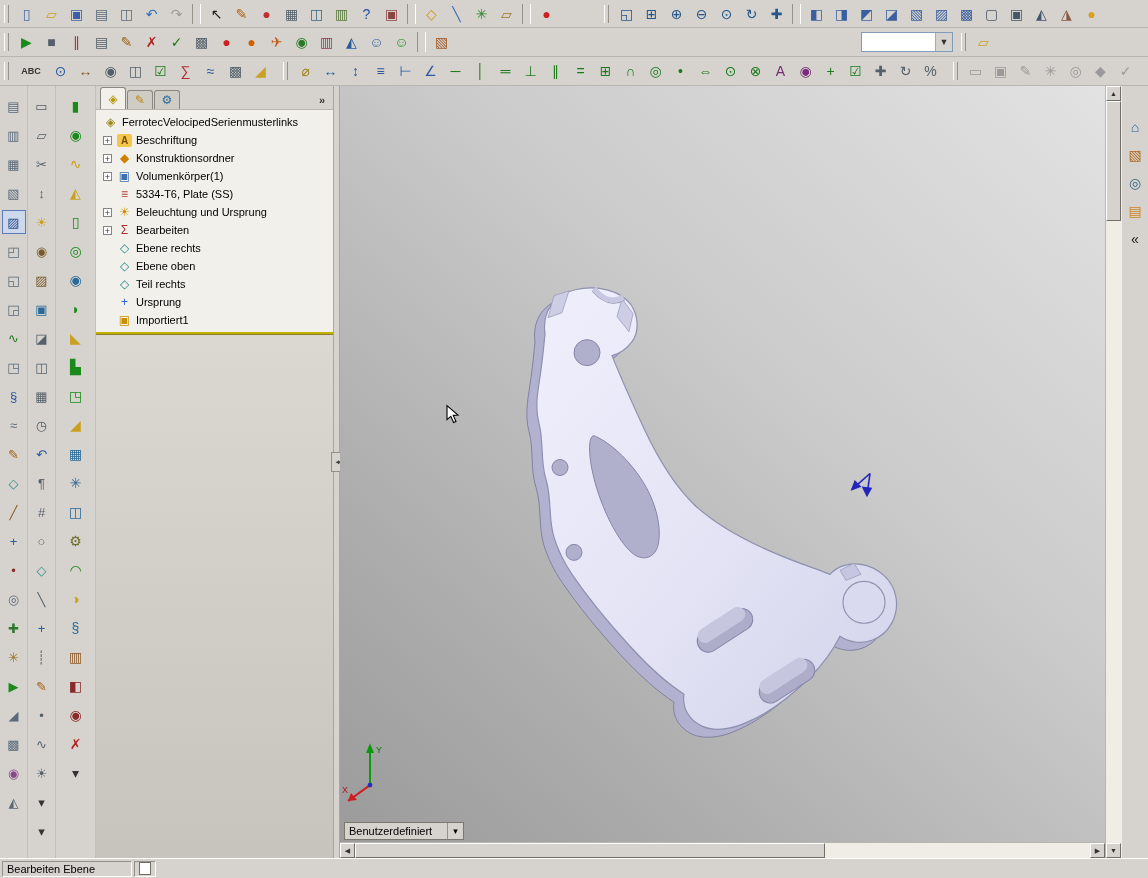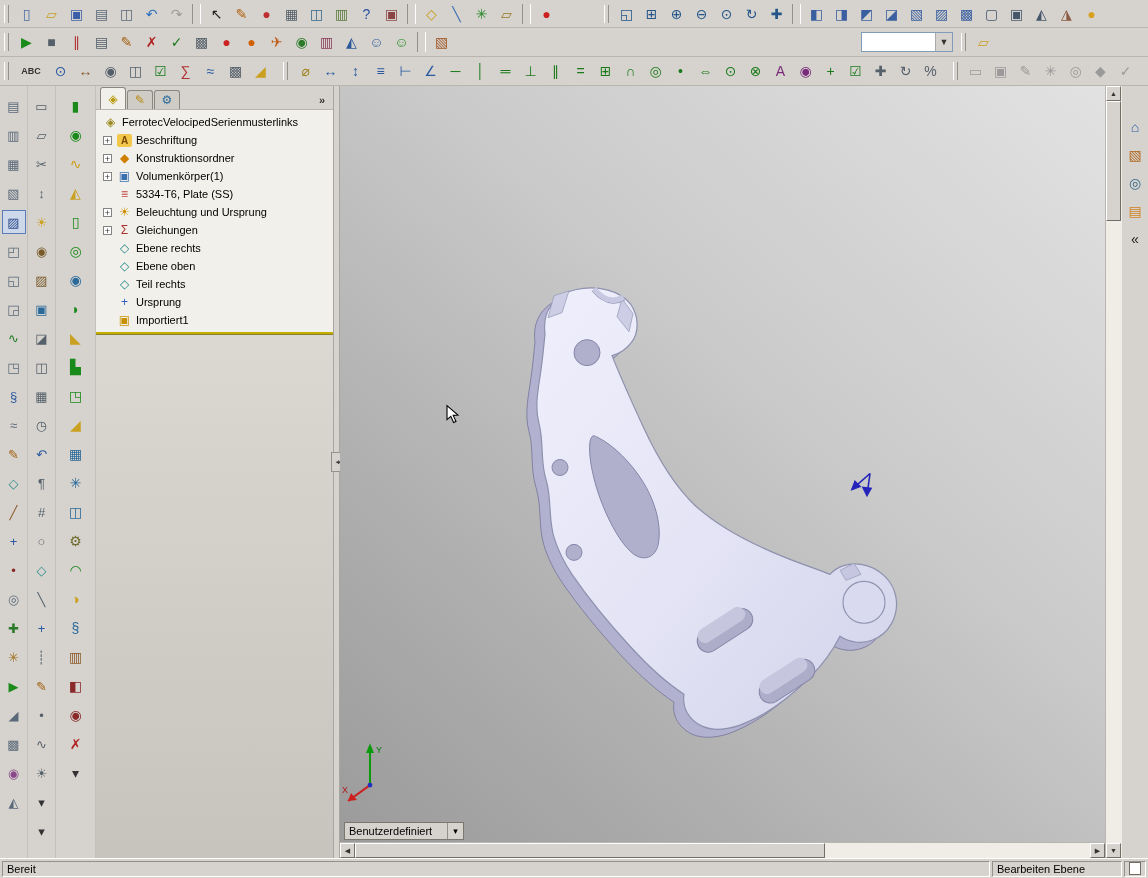--- a/index.html
+++ b/index.html
@@ -351,21 +351,21 @@
           <span class="tlabel">5334-T6, Plate (SS)</span>
         </div>
         <div class="titem">
           <span class="texp">+</span>
           <span class="ticon" style="color: rgb(208, 144, 0);">☀</span>
           <span class="tlabel">Beleuchtung und Ursprung</span>
         </div>
         <div class="titem">
           <span class="texp">+</span>
           <span class="ticon" style="color: rgb(176, 48, 48);">Σ</span>
-          <span class="tlabel">Gleichungen</span>
+          <span class="tlabel">Bearbeiten</span>
         </div>
         <div class="titem">
           <span class="texp none"></span>
           <span class="ticon" style="color: rgb(42, 138, 138);">◇</span>
           <span class="tlabel">Ebene rechts</span>
         </div>
         <div class="titem">
           <span class="texp none"></span>
           <span class="ticon" style="color: rgb(42, 138, 138);">◇</span>
           <span class="tlabel">Ebene oben</span>
@@ -494,22 +494,19 @@
   <div class="taskpane">
       <span class="tbtn" style="color: rgb(42, 95, 168);">⌂</span>
       <span class="tbtn" style="color: rgb(176, 104, 32);">▧</span>
       <span class="tbtn" style="color: rgb(51, 104, 138);">◎</span>
       <span class="tbtn" style="color: rgb(208, 128, 32);">▤</span>
       <span class="tbtn" style="color: rgb(34, 34, 34);">«</span>
     </div>
 </div>
 
 <div class="statusbar">
-  <div class="scell grow">
-    <span>Bereit</span>
-  </div>
   <div class="scell mode">
     <span>Bearbeiten Ebene</span>
   </div>
   <div class="scell" style="width:22px;justify-content:center">
     <span class="scheck"></span>
   </div>
 </div>
 
 </body></html>

